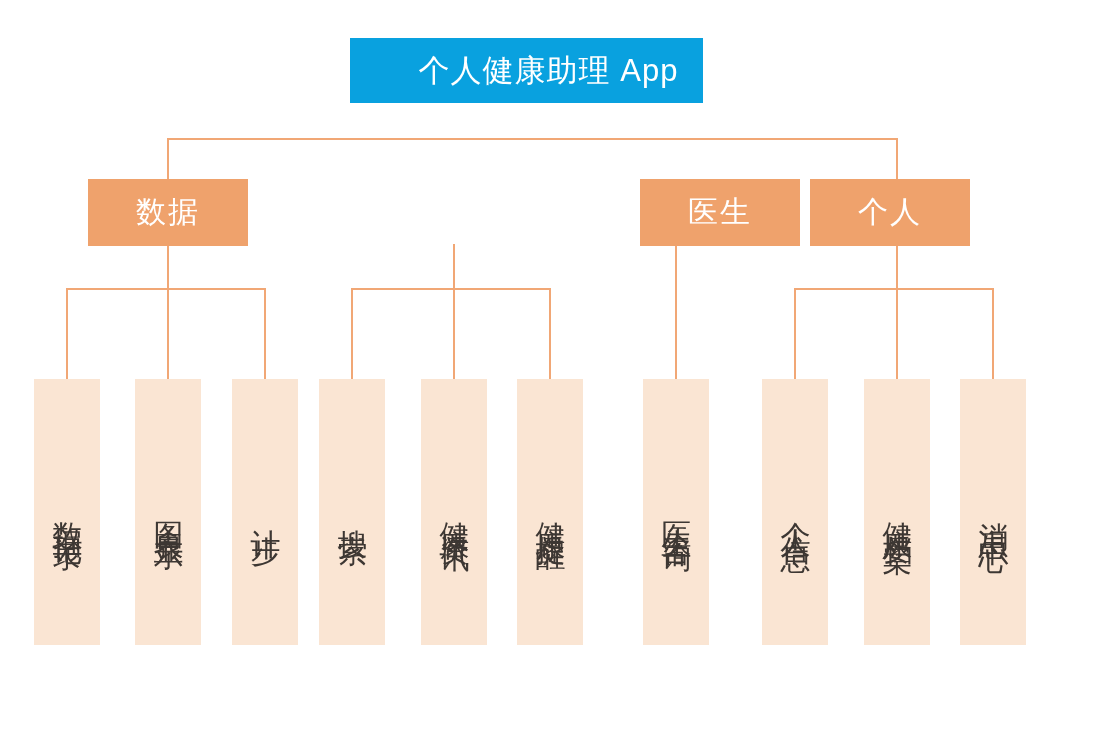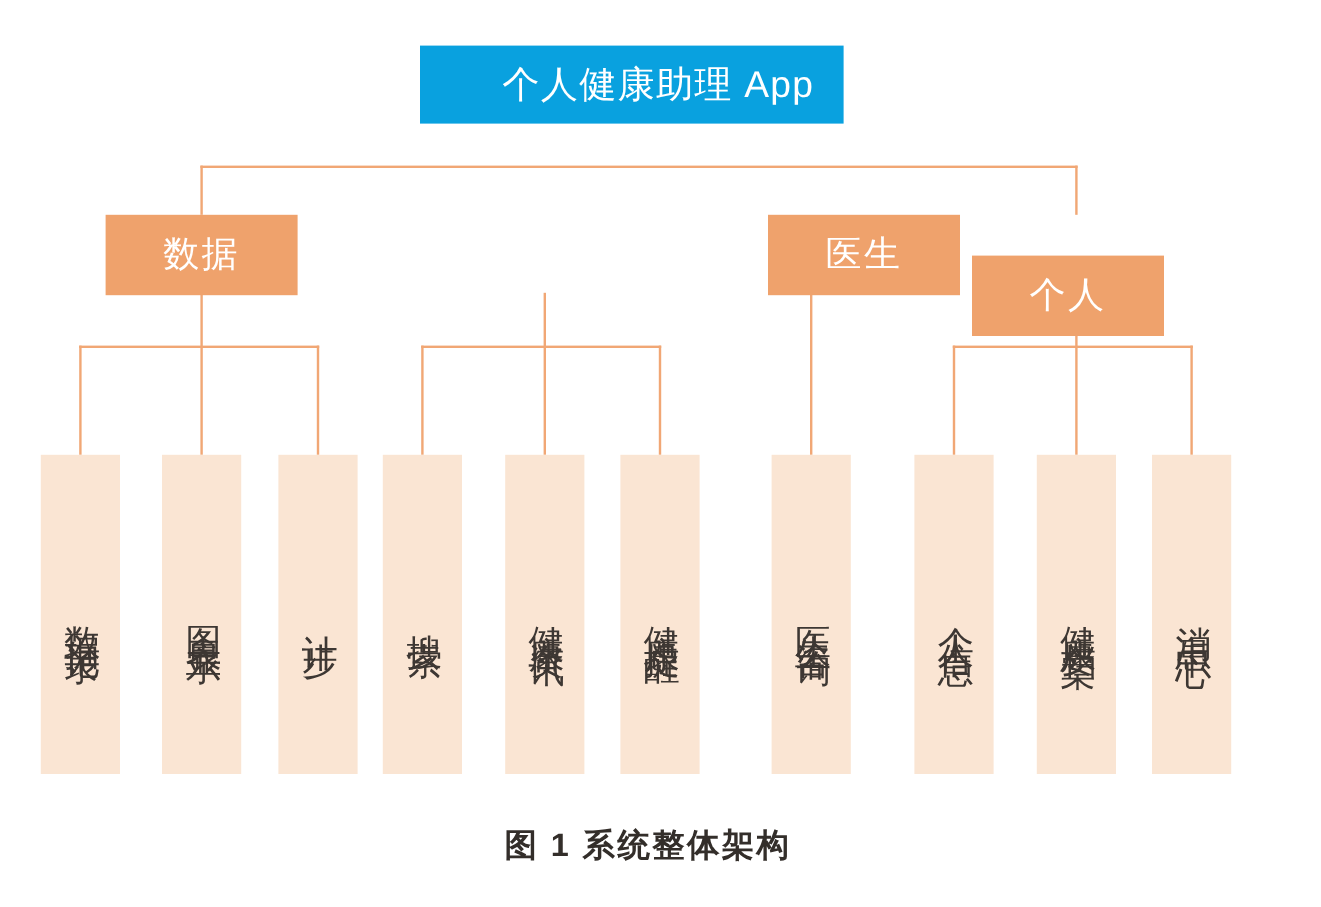--- a/index.html
+++ b/index.html
@@ -50,21 +50,21 @@
   .caption {
     position: absolute;
     left: 0; top: 686px; width: 1080px;
     text-align: center;
     font-size: 27px;
     font-weight: 600;
     color: var(--caption-text, #332e2a);
     letter-spacing: 2px;
   }
   
-  .b0 { left: 88px; }  .b1 { left: 368px; }  .b2 { left: 609px; margin-left: 31px; }  .b3 { left: 810px; margin-top: 34px; }
+  .b0 { left: 88px; }  .b1 { left: 368px; }  .b2 { left: 609px; margin-left: 31px; }  .b3 { left: 810px; }
   
   .l0 { left: 34px; }  .l1 { left: 135px; } .l2 { left: 232px; }
   .l3 { left: 319px; } .l4 { left: 421px; } .l5 { left: 517px; }
   .l6 { left: 643px; }
   .l7 { left: 762px; } .l8 { left: 864px; } .l9 { left: 960px; }
 </style>
 </head>
 <body>
 
 <div class="canvas">
@@ -103,15 +103,14 @@
   <div class="node leaf-node l3">搜索</div>
   <div class="node leaf-node l4">健康资讯</div>
   <div class="node leaf-node l5">健康提醒</div>
 
   <div class="node leaf-node l6">医生咨询</div>
 
   <div class="node leaf-node l7">个人信息</div>
   <div class="node leaf-node l8">健康档案</div>
   <div class="node leaf-node l9">消息中心</div>
 
-  <div class="caption">图 1 系统整体架构</div>
 
 </div>
 
 </body></html>

